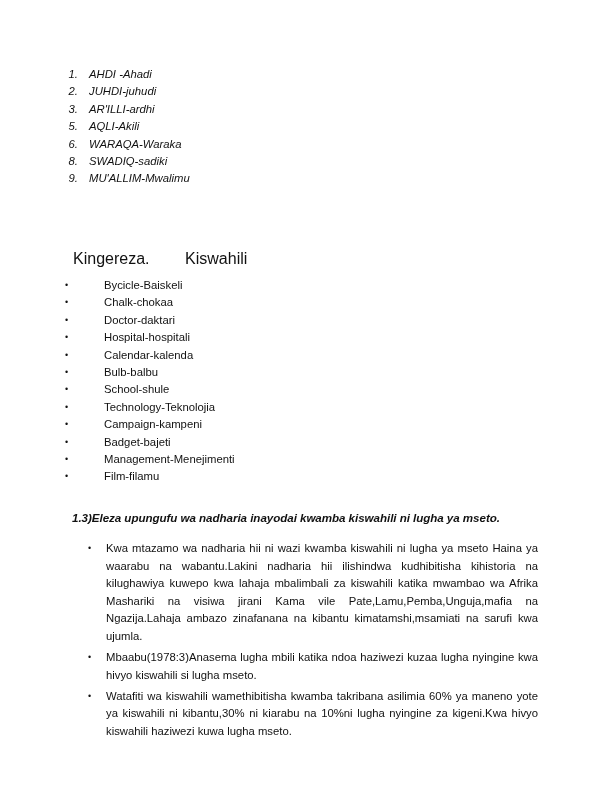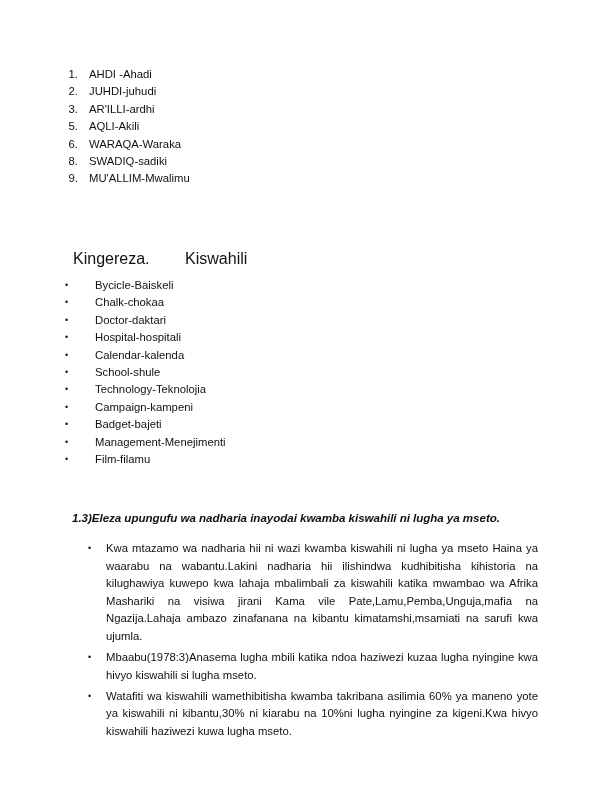--- a/index.html
+++ b/index.html
@@ -35,20 +35,21 @@
     margin: 0;
     padding: 0;
     list-style: none;
   }
   .num-list .row {
     display: block;
     height: 17.4px;
     line-height: 17.4px;
     font-size: 11.3px;
     white-space: nowrap;
+    font-style: italic;
   }
   .num-list .marker {
     display: inline-block;
     width: 23px;
     text-align: right;
     font-size: 11.3px;
   }
   .num-list .txt {
     display: inline-block;
     margin-left: 11px;
@@ -84,21 +85,21 @@
   }
   .bullet-list .bdot {
     display: inline-block;
     width: 23px;
     text-align: center;
     font-size: 9px;
     vertical-align: top;
   }
   .bullet-list .txt {
     display: inline-block;
-    margin-left: 17px;
+    margin-left: 26px;
     font-size: 11.3px;
   }
 
   
   .section-heading {
     position: absolute;
     left: 72px;
     top: 509px;
     width: 470px;
     font-size: 11.6px;
@@ -156,20 +157,21 @@
     </ol>
 
   <div class="col-head">Kingereza.        Kiswahili</div>
 
   <ul class="bullet-list" id="bulletList">
       <li class="row"><span class="bdot">•</span><span class="txt">Bycicle-Baiskeli</span></li>
       <li class="row"><span class="bdot">•</span><span class="txt">Chalk-chokaa</span></li>
       <li class="row"><span class="bdot">•</span><span class="txt">Doctor-daktari</span></li>
       <li class="row"><span class="bdot">•</span><span class="txt">Hospital-hospitali</span></li>
       <li class="row"><span class="bdot">•</span><span class="txt">Calendar-kalenda</span></li>
+      <li class="row"><span class="bdot">•</span><span class="txt">Bulb-balbu</span></li>
       <li class="row"><span class="bdot">•</span><span class="txt">School-shule</span></li>
       <li class="row"><span class="bdot">•</span><span class="txt">Technology-Teknolojia</span></li>
       <li class="row"><span class="bdot">•</span><span class="txt">Campaign-kampeni</span></li>
       <li class="row"><span class="bdot">•</span><span class="txt">Badget-bajeti</span></li>
       <li class="row"><span class="bdot">•</span><span class="txt">Management-Menejimenti</span></li>
       <li class="row"><span class="bdot">•</span><span class="txt">Film-filamu</span></li>
     </ul>
 
   <div class="section-heading">1.3)Eleza upungufu wa nadharia inayodai kwamba kiswahili ni lugha ya mseto.</div>
 

